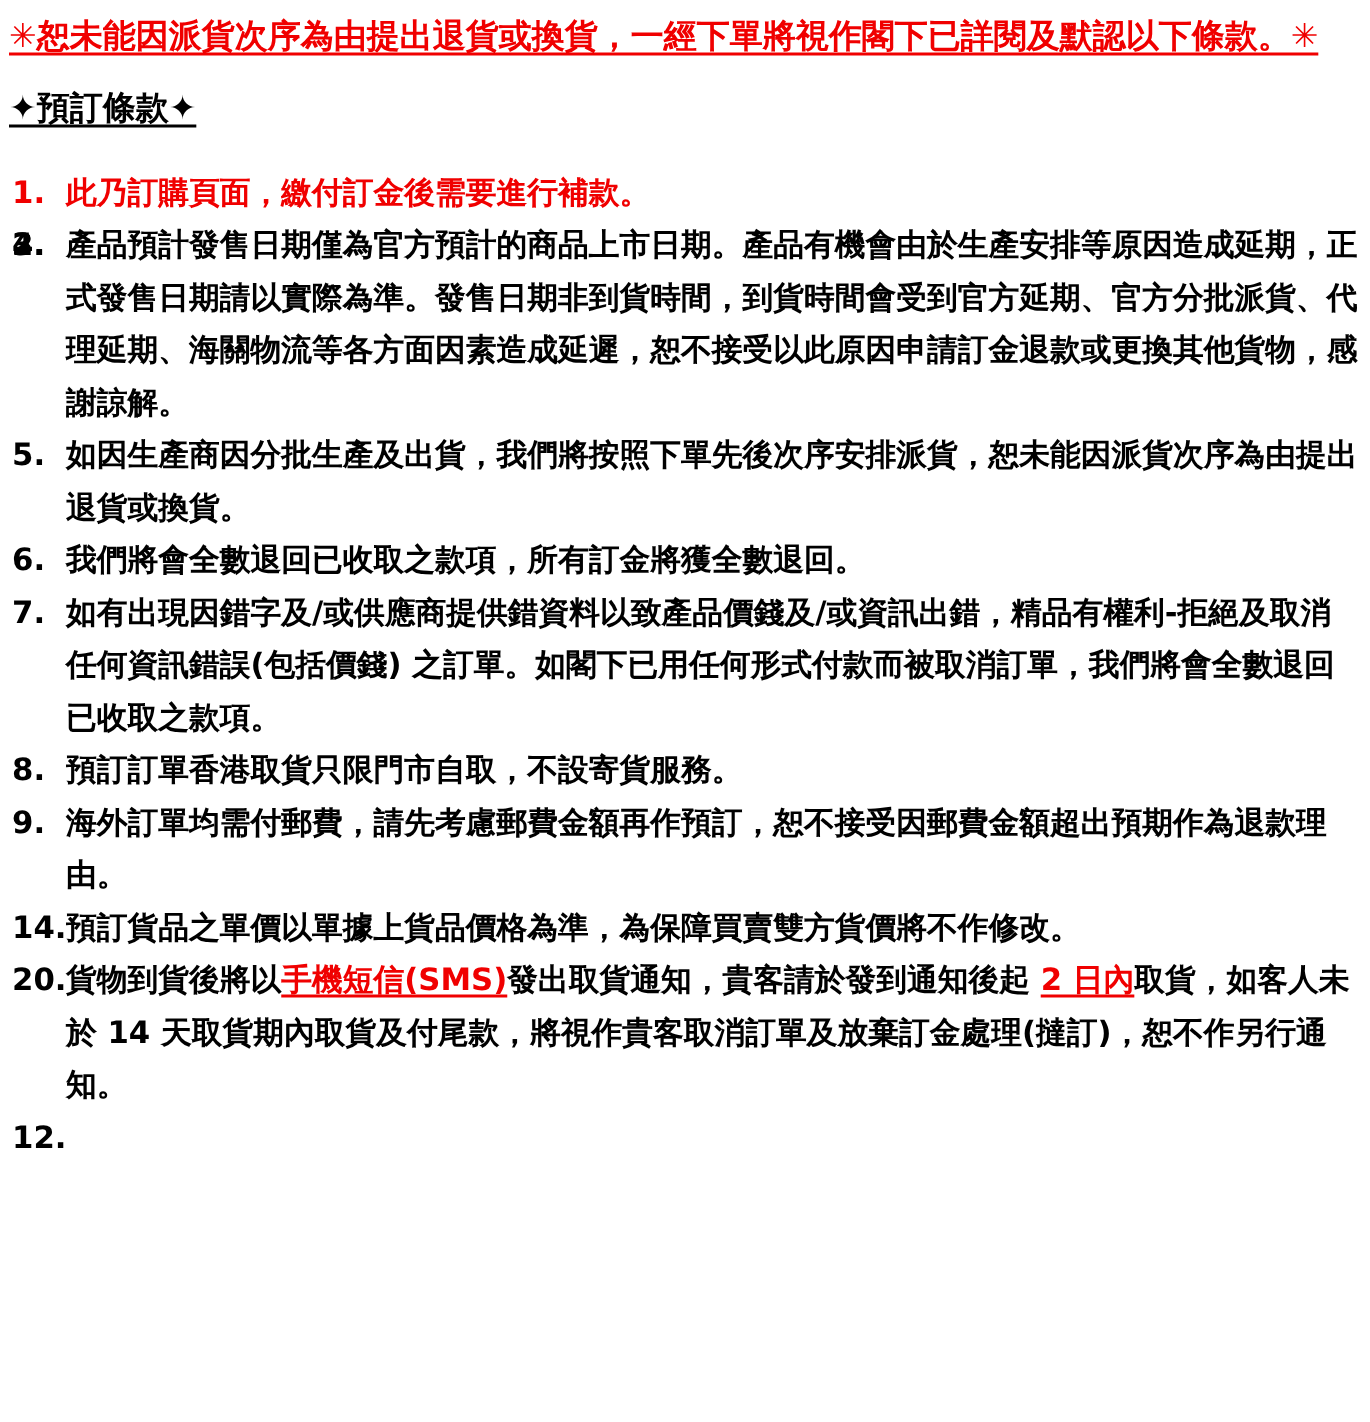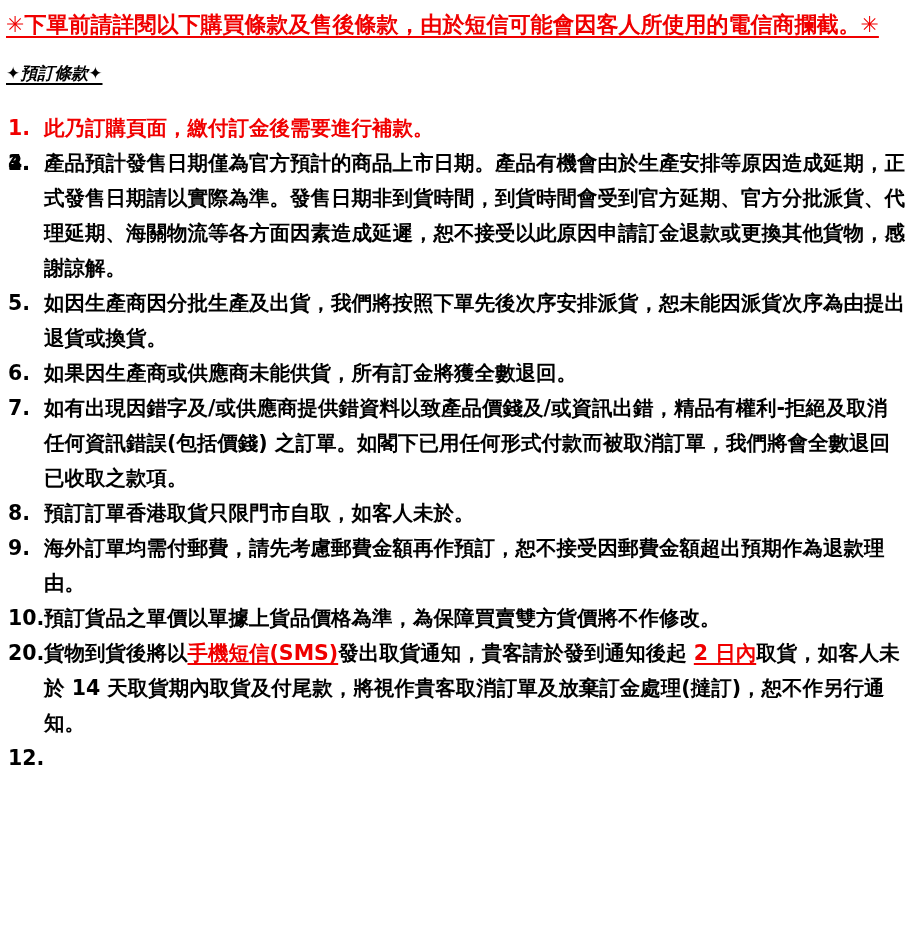--- a/index.html
+++ b/index.html
@@ -24,28 +24,27 @@
   .notice {
     color: var(--red, #f00000);
     font-size: 22px;
     line-height: 29px;
     text-decoration: underline;
     text-decoration-thickness: 2px;
     text-underline-offset: 4px;
     margin: 0 0 20px 0;
   }
   .section-title {
-    font-size: 17px;
+    font-size: 22px;
     line-height: 28px;
     margin: 0 0 18px 0;
     text-decoration: underline;
     text-decoration-thickness: 2px;
     text-underline-offset: 4px;
     display: inline-block;
-    font-style: italic;
   }
   .terms {
     font-size: 20.5px;
     line-height: 35px;
     margin: 6px 0 0 0;
     padding: 0;
   }
   .term {
     position: relative;
     padding-left: 38px;
@@ -68,34 +67,34 @@
     text-decoration-thickness: 2px;
     text-underline-offset: 3px;
     text-align: right;
   }
 </style>
 </head>
 <body>
 
 <div class="page">
 
-  <div class="notice">✳下單前請詳閱以下購買條款及售後條款，由於短信可能會因客人所使用的電信商攔截。✳</div>
+  <div class="notice">✳恕未能因派貨次序為由提出退貨或換貨，一經下單將視作閣下已詳閱及默認以下條款。✳</div>
 
   <div>
     <span class="section-title">✦預訂條款✦</span>
   </div>
 
   <div class="terms">
       <div class="term red"><span class="num">1.</span><span class="txt"><span class="seg-red">此乃訂購頁面，繳付訂金後需要進行補款。</span></span></div>
       <div class="term"><span class="num">2.</span></div>
       <div class="term"><span class="num">3.</span></div>
       <div class="term"><span class="num">4.</span><span class="txt"><span>產品預計發售日期僅為官方預計的商品上市日期。產品有機會由於生產安排等原因造成延期，正式發售日期請以實際為準。發售日期非到貨時間，到貨時間會受到官方延期、官方分批派貨、代理延期、海關物流等各方面因素造成延遲，恕不接受以此原因申請訂金退款或更換其他貨物，感謝諒解。</span></span></div>
       <div class="term"><span class="num">5.</span><span class="txt"><span>如因生產商因分批生產及出貨，我們將按照下單先後次序安排派貨，恕未能因派貨次序為由提出退貨或換貨。</span></span></div>
-      <div class="term"><span class="num">6.</span><span class="txt"><span>如果因生產商或供應商未能供貨，所有訂金將獲全數退回。</span></span></div>
+      <div class="term"><span class="num">6.</span><span class="txt"><span>我們將會全數退回已收取之款項，所有訂金將獲全數退回。</span></span></div>
       <div class="term"><span class="num">7.</span><span class="txt"><span>如有出現因錯字及/或供應商提供錯資料以致產品價錢及/或資訊出錯，精品有權利-拒絕及取消任何資訊錯誤(包括價錢) 之訂單。如閣下已用任何形式付款而被取消訂單，我們將會全數退回已收取之款項。</span></span></div>
-      <div class="term"><span class="num">8.</span><span class="txt"><span>預訂訂單香港取貨只限門市自取，如客人未於。</span></span></div>
+      <div class="term"><span class="num">8.</span><span class="txt"><span>預訂訂單香港取貨只限門市自取，不設寄貨服務。</span></span></div>
       <div class="term"><span class="num">9.</span><span class="txt"><span>海外訂單均需付郵費，請先考慮郵費金額再作預訂，恕不接受因郵費金額超出預期作為退款理由。</span></span></div>
-      <div class="term"><span class="num">10.</span><span class="txt"><span>預訂貨品之單價以單據上貨品價格為準，為保障買賣雙方貨價將不作修改。</span></span></div>
+      <div class="term"><span class="num">14.</span><span class="txt"><span>預訂貨品之單價以單據上貨品價格為準，為保障買賣雙方貨價將不作修改。</span></span></div>
       <div class="term"><span class="num">20.</span><span class="txt"><span>貨物到貨後將以</span><span class="seg-red-underline">手機短信(SMS)</span><span>發出取貨通知，貴客請於發到通知後起 </span><span class="seg-red-underline">2 日內</span><span>取貨，如客人未於 14 天取貨期內取貨及付尾款，將視作貴客取消訂單及放棄訂金處理(撻訂)，恕不作另行通知。</span></span></div>
       <div class="term"><span class="num">12.</span></div>
     </div>
 
 </div>
 
 </body></html>

